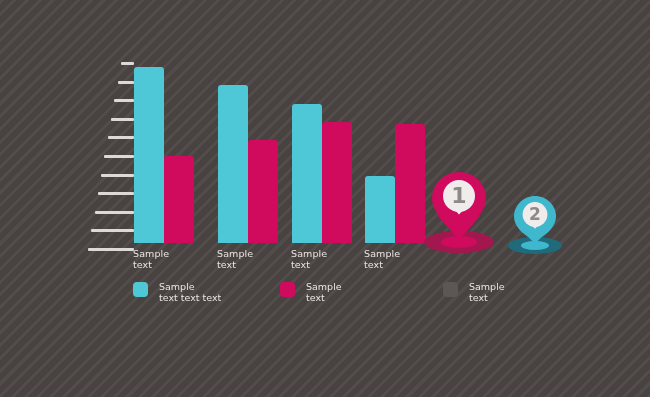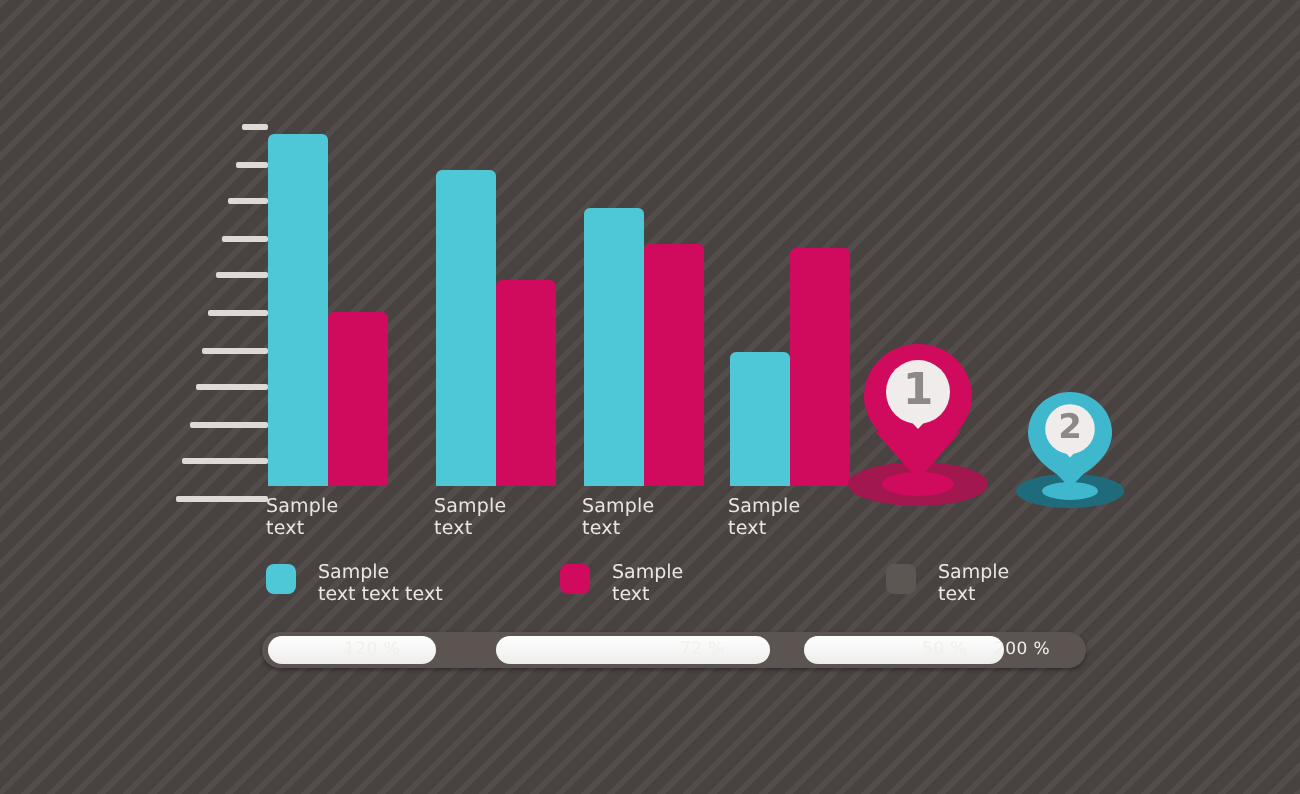--- a/index.html
+++ b/index.html
@@ -200,23 +200,14 @@
       <path d="M10 33 L27 51 L44 33 L27 41 Z" fill="#3fb8cd"></path>
     </svg>
     <svg width="54" height="63" viewBox="0 0 54 63">
       <path d="M27 3 C15.5 3 6 12.1 6 23.4 C6 32.7 13.7 41.2 27 47.8 C40.3 41.2 48 32.7 48 23.4 C48 12.1 38.5 3 27 3 Z" fill="#3fb8cd"></path>
       <circle cx="27" cy="21.5" r="12.4" fill="#efeceb"></circle>
       <path d="M27 35.8 L21.2 29.6 L32.8 29.6 Z" fill="#efeceb"></path>
     </svg>
     <div class="pin-num" style="left:0; top:13px; width:54px; font-size:17px; line-height:17px;">2</div>
   </div>
 
-  <div id="pct-strip">
-      <div class="seg-fill" style="left: 3px; width: 84px;"></div>
-      <div class="seg-label" style="left: 41px; width: 44px;">120 %</div>
-      <div class="seg-fill" style="left: 117px; width: 137px;"></div>
-      <div class="seg-label" style="left: 209px; width: 44px;">72 %</div>
-      <div class="seg-fill" style="left: 271px; width: 100px;"></div>
-      <div class="seg-label" style="left: 330px; width: 44px;">50 %</div>
-      <div class="seg-label" style="left: 366px; width: 44px;">200 %</div>
-    </div>
 
 </div>
 
 </body></html>

